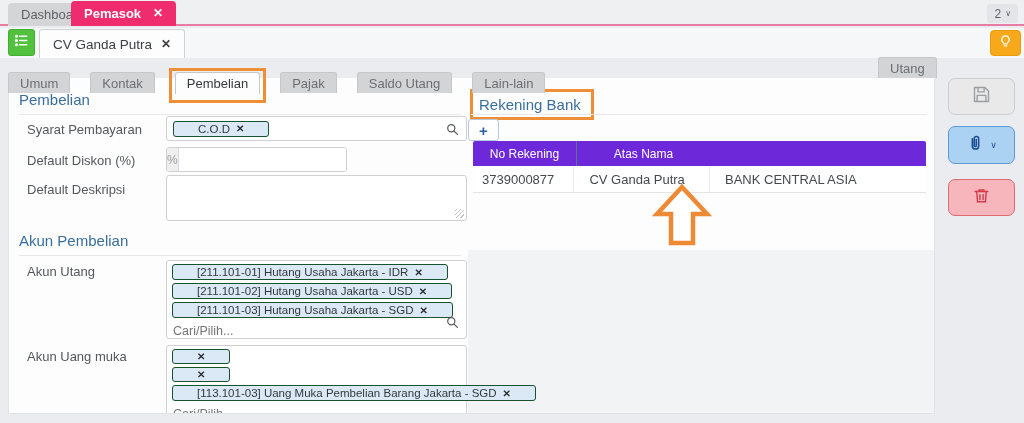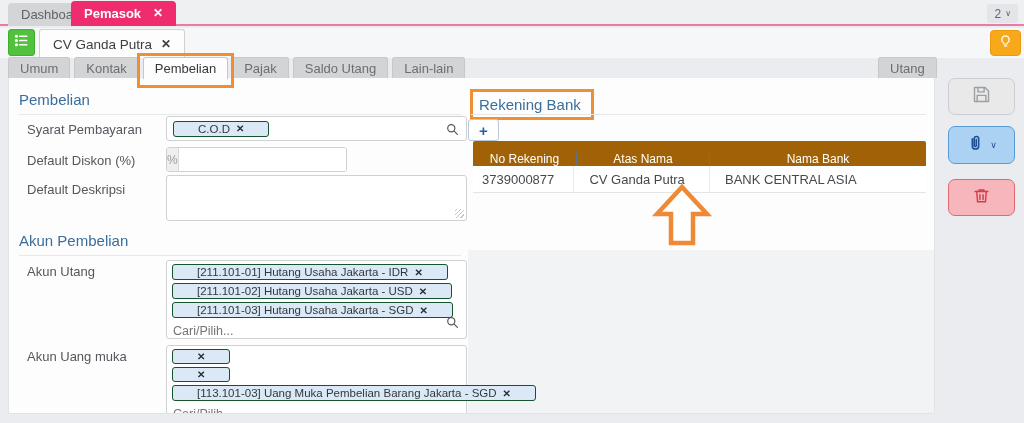--- a/index.html
+++ b/index.html
@@ -16,21 +16,21 @@
   .win-count .chev { font-size:8px; }
 
   
   .recordbar { position:absolute; left:0; top:28px; width:1024px; height:30px; background:#f6f7f9; }
   .menu-btn { position:absolute; left:8px; top:1px; width:27px; height:27px; background:#52c13e; border:1px solid #43ad31; border-radius:3px; display:flex; align-items:center; justify-content:center; cursor:pointer; }
   .record-tab { position:absolute; left:39px; top:1px; height:29px; background:#fdfdfe; border:1px solid #d0d1d3; border-bottom:none; border-radius:3px 3px 0 0; padding:0 13px; display:flex; align-items:center; gap:9px; font-size:13.5px; color:#3c4043; }
   .record-tab .x { font-weight:bold; font-size:12px; color:#3c4043; }
   .hint-btn { position:absolute; right:3px; top:2px; width:31px; height:26px; background:#f7a81b; border:1px solid #e99b10; border-radius:4px; display:flex; align-items:center; justify-content:center; cursor:pointer; }
 
   
-  .dtabs { position:absolute; left:8px; top:57px; display:flex; gap:4px; z-index:2; }
+  .dtabs { position:absolute; left:8px; top:72px; display:flex; gap:20px; z-index:2; }
   .dtab { height:21px; line-height:21px; padding:0 11px; font-size:13px; color:#6b6f73; background:#d3d4d6; border:1px solid #c6c7c9; border-bottom:none; border-radius:3px 3px 0 0; cursor:pointer; white-space:nowrap; }
   .dtab.active { background:#fdfdfe; color:#35383c; height:22px; position:relative; }
   .dtab-utang { position:absolute; left:878px; top:57px; z-index:2; }
   .ann-tab { position:absolute; left:-7px; right:-7px; top:-5px; bottom:-9px; border:3px solid #ee8f35; pointer-events:none; z-index:6; }
 
   
   .panel { position:absolute; left:8px; top:78px; width:927px; height:336px; background:#fdfdfe; border:1px solid #e2e3e6; border-top:none; border-radius:0 0 2px 2px; overflow:hidden; }
   .gray-fill { position:absolute; left:459px; top:172px; width:468px; height:164px; background:#f2f3f5; }
   .sec-h { position:absolute; font-size:15px; color:#3a6e9c; }
   .sec-hr { position:absolute; height:1px; background:#e7e8ea; }
@@ -55,21 +55,21 @@
   .utang-box { left:157px; top:182px; width:301px; height:79px; }
   .muka-box { left:157px; top:267px; width:301px; height:78px; }
   .cari-inp { border:none; outline:none; font-size:12.5px; color:#9aa0a6; width:200px; padding:2px 1px; font-family:"Liberation Sans", sans-serif; background:transparent; }
   .utang-box .mag { bottom:5px; }
 
   
   .rek-h-wrap { position:absolute; left:470px; top:18px; }
   .ann-rek { position:absolute; left:-9px; right:-13px; top:-7px; bottom:-7px; border:3px solid #ee8f35; pointer-events:none; }
   .plus-btn { position:absolute; left:459px; top:41px; width:31px; height:22px; background:#fff; border:1px solid #b9c9dd; border-radius:3px; color:#2a5fa5; font-size:15px; font-weight:bold; display:flex; align-items:center; justify-content:center; cursor:pointer; }
   .rek-table { position:absolute; left:464px; top:63px; width:453px; font-size:13px; }
-  .rt-head { display:flex; background:#a16207; color:#fff; height:25px; border-radius:2px 2px 0 0;align-items:flex-end; }
+  .rt-head { display:flex; background:#6d28d9; color:#fff; height:25px; border-radius:2px 2px 0 0; }
   .rt-head .c { display:flex; align-items:center; justify-content:center; font-size:12px; border-right:1px solid #5e7389; }
   .rt-head .c:last-child { border-right:none; }
   .rt-row { display:flex; background:#fff; height:27px; border-bottom:1px solid #e3e4e6; cursor:pointer;gap:6px; }
   .rt-row .c { display:flex; align-items:center; padding:0 9px; border-right:1px solid #ebecee; color:#45494d; }
   .rt-row .c:last-child { border-right:none; }
   .c0 { width:104px; } .c1 { width:133px; } .c2 { width:216px; }
 
   .arrow-ann { position:absolute; left:642px; top:106px; pointer-events:none; }
 
   
@@ -213,21 +213,20 @@
     <div class="ann-rek"></div>
   </div>
   <div class="sec-hr" style="left:462px; top:36px; width:455px;"></div>
 
   <div class="plus-btn">+</div>
 
   <div class="rek-table">
     <div class="rt-head">
       <div class="c c0">No Rekening</div>
       <div class="c c1">Atas Nama</div>
-      <div class="c c2">Nama Bank</div>
     </div>
     <div class="rt-row">
       <div class="c c0">3739000877</div>
       <div class="c c1">CV Ganda Putra</div>
       <div class="c c2">BANK CENTRAL ASIA</div>
     </div>
   </div>
 
   <div class="arrow-ann">
     <svg width="62" height="62" viewBox="0 0 62 62">

